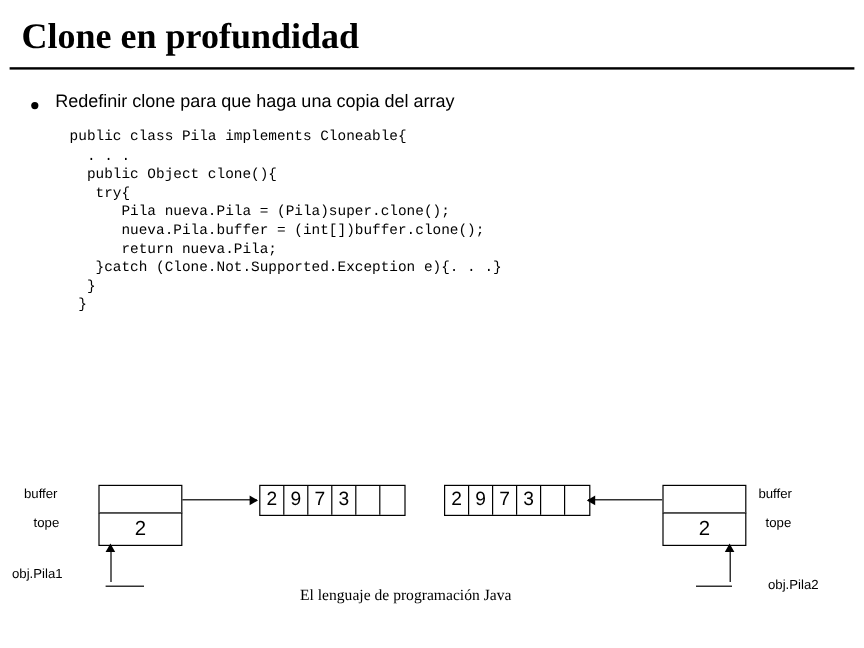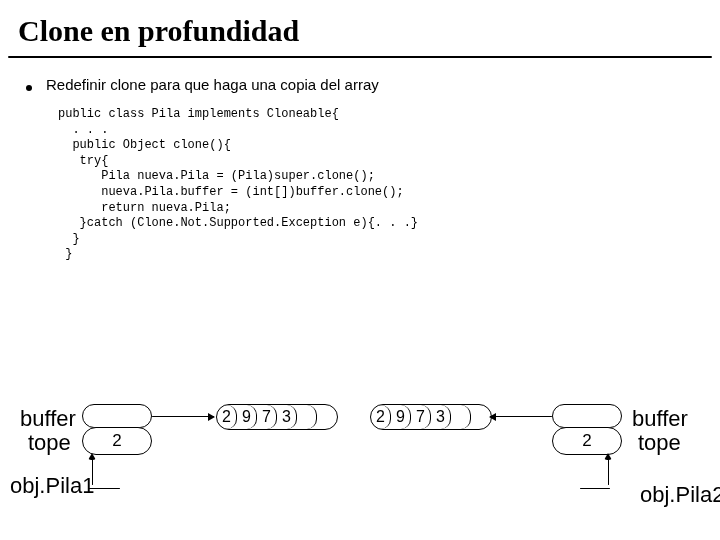--- a/index.html
+++ b/index.html
@@ -1,15 +1,15 @@
 <!DOCTYPE html>
 <html><head>
 <meta charset="utf-8">
 <style>
-  * { box-sizing: border-box; margin: 0; padding: 0; border-radius: 20px; }
+  * { box-sizing: border-box; margin: 0; padding: 0; }
   body {
     width: 720px;
     height: 540px;
     background: #fff;
     font-family: Arial, Helvetica, sans-serif;
     position: relative;
     overflow: hidden;
   }
   .title {
     font-family: "Comic Sans MS", "Comic Sans", cursive;
@@ -40,21 +40,21 @@
     padding: 14px 0 0 58px;
   }
   .diagram {
     position: absolute;
     left: 0; right: 0;
     bottom: 18px;
     height: 120px;
   }
   .lbl {
     position: absolute;
-    font-size: 22px;
+    font-size: 11px;
     font-family: Arial, sans-serif;
   }
   .box {
     position: absolute;
     border: 1.5px solid #000;
     background: #fff;
     text-align: center;
     font-size: 17px;
     display: flex;
     align-items: center;
@@ -157,13 +157,14 @@
   <span class="lbl" style="left:10px; top:71px;">obj.Pila1</span>
   <div style="position:absolute; left:92px; top:53px; width:0; height:30px; border-left:1.5px solid #000;"></div>
   <div style="position:absolute; left:88px; top:86px; width:32px; height:0; border-top:1.5px solid #000;"></div>
   <div style="position:absolute; left:88px; top:51px; width:0; height:0; border-bottom:7px solid #000; border-left:4px solid transparent; border-right:4px solid transparent;"></div>
 
   <span class="lbl" style="left:640px; top:80px;">obj.Pila2</span>
   <div style="position:absolute; left:608px; top:53px; width:0; height:30px; border-left:1.5px solid #000;"></div>
   <div style="position:absolute; left:580px; top:86px; width:30px; height:0; border-top:1.5px solid #000;"></div>
   <div style="position:absolute; left:604px; top:51px; width:0; height:0; border-bottom:7px solid #000; border-left:4px solid transparent; border-right:4px solid transparent;"></div>
 
+  <div class="footer" style="left:250px; top:86px;">El lenguaje de programación Java</div>
 </div>
 
 </body></html>

